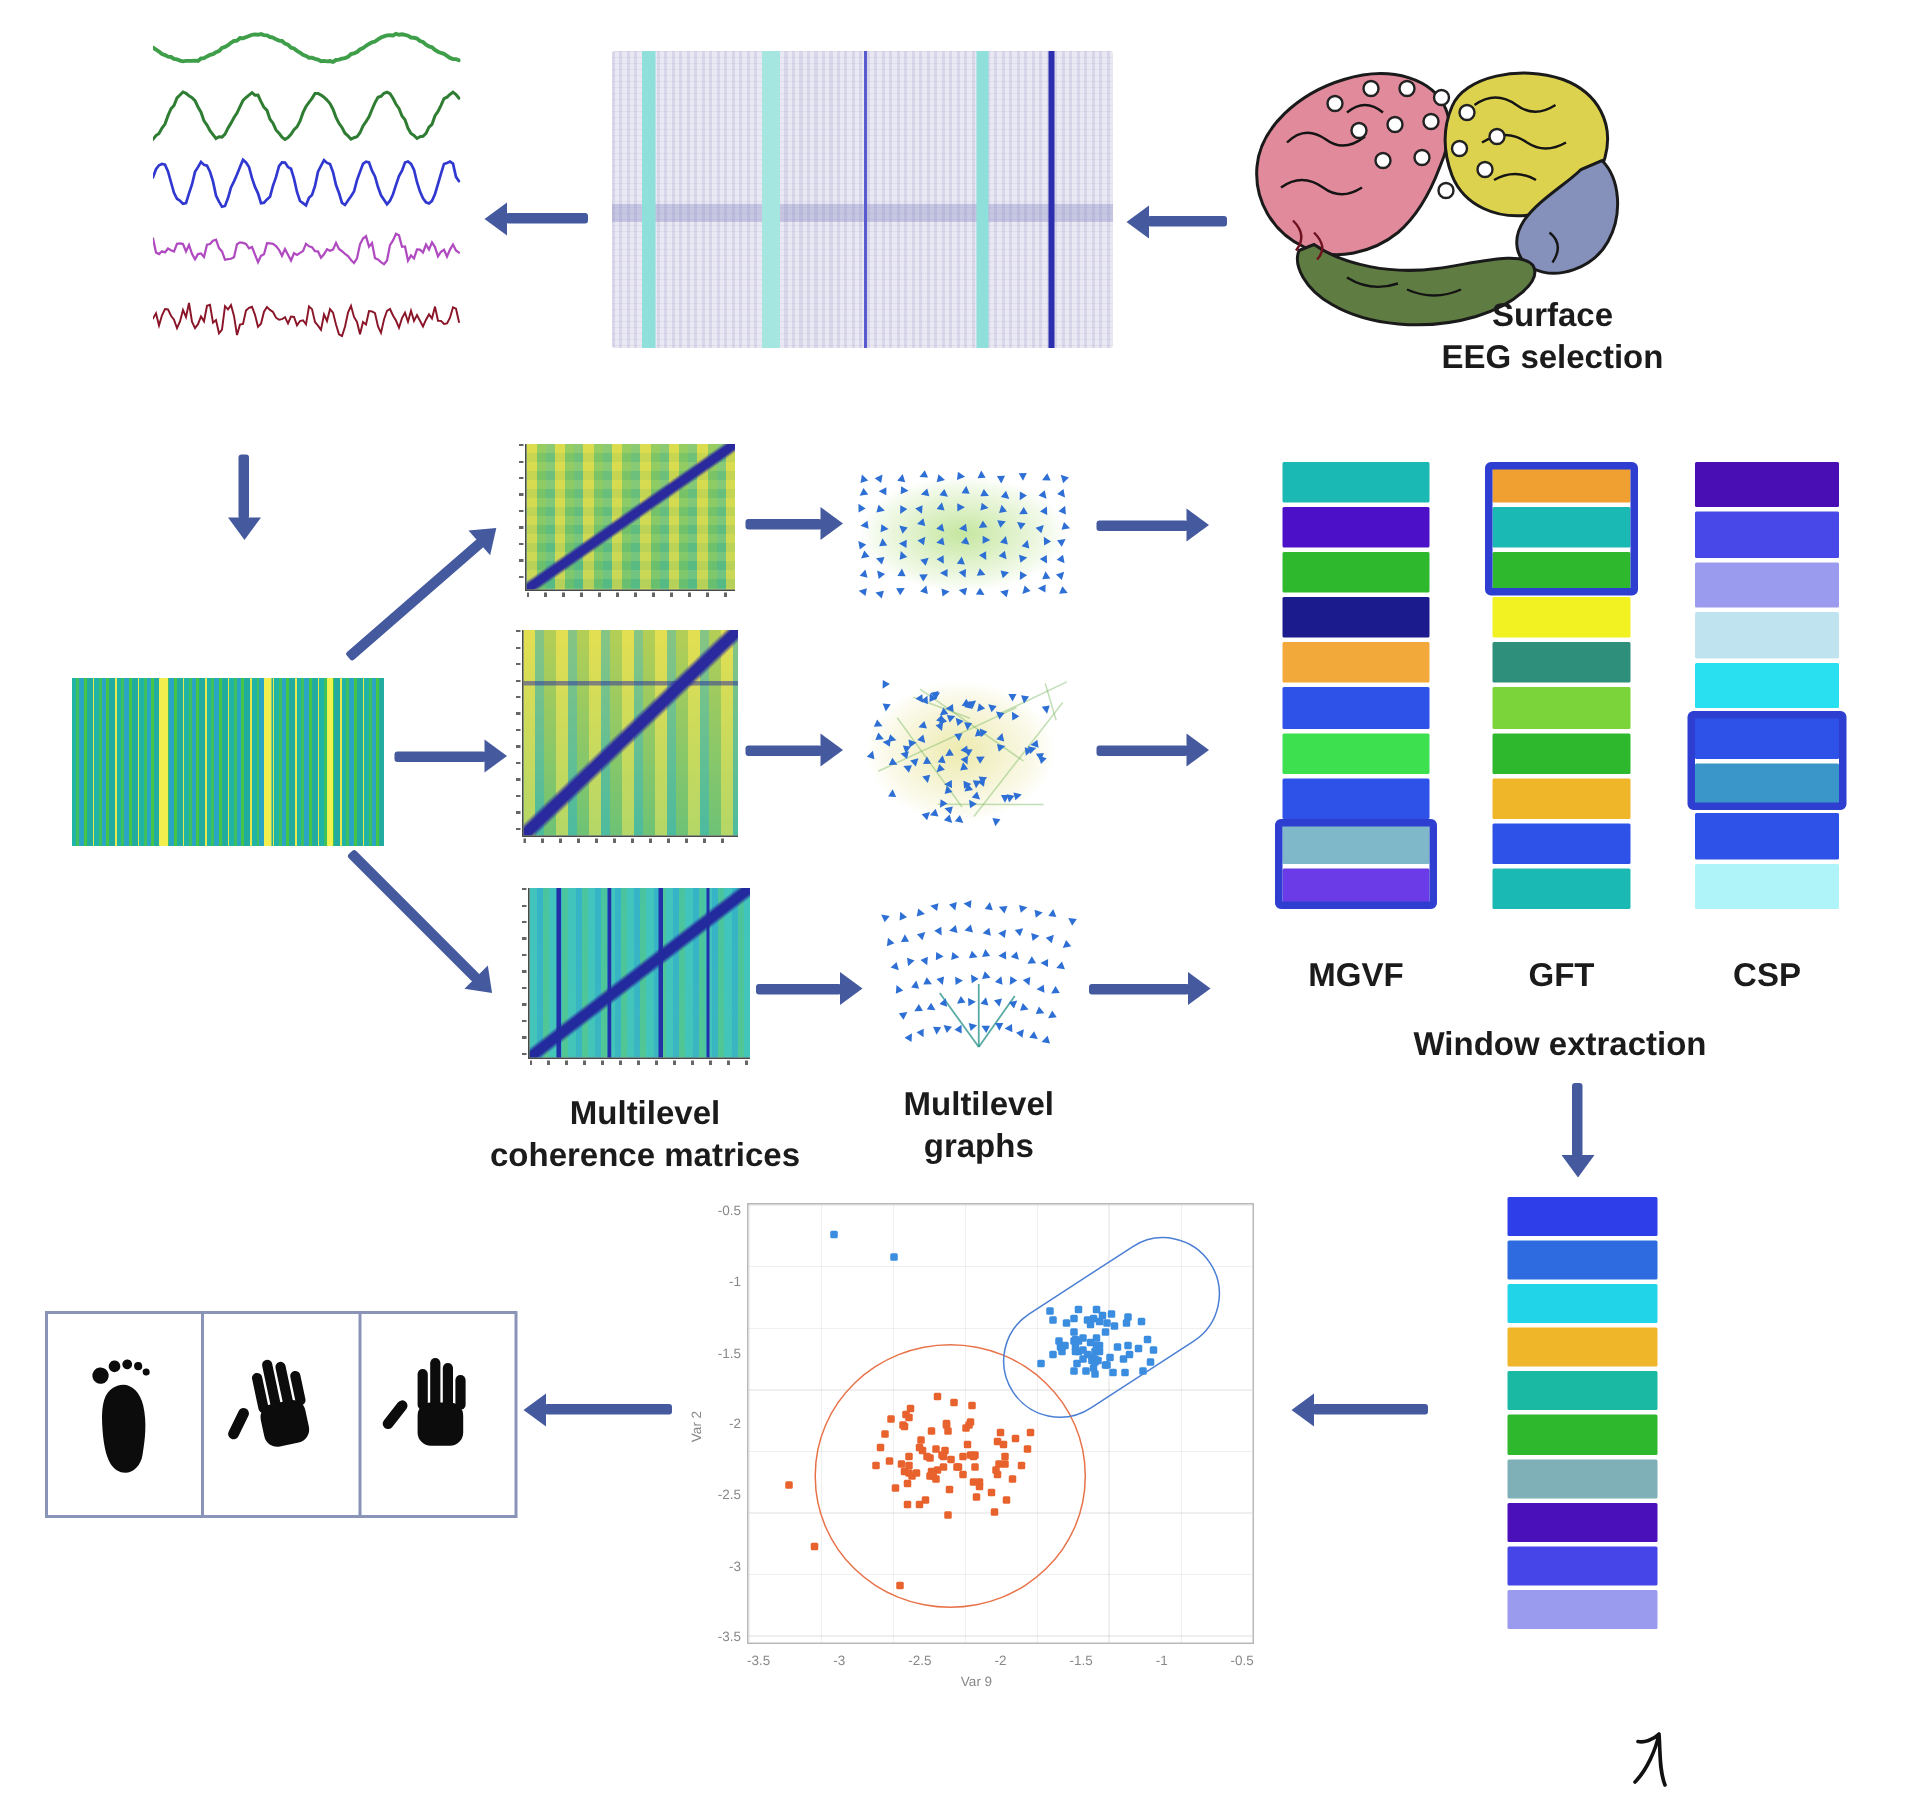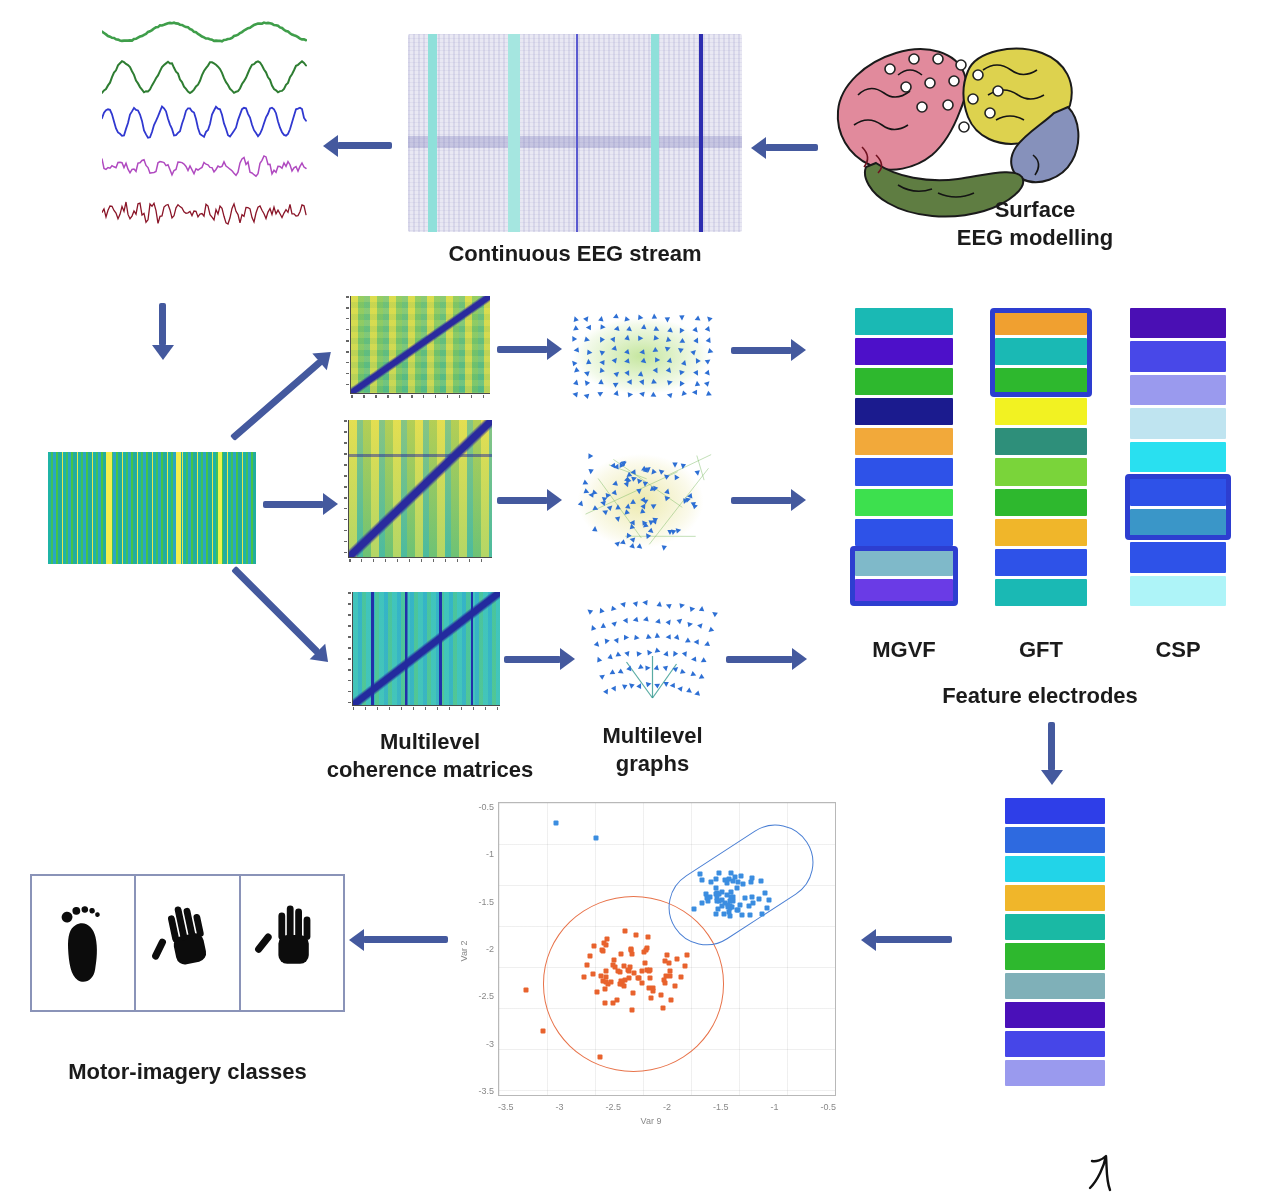--- a/index.html
+++ b/index.html
@@ -95,21 +95,20 @@
       </svg>
       <svg width="205" height="44">
         <path d="M0,13.9L2,23.4L4,24.4L6,22.5L8,23.2L10,20.7L12,21.8L14,22.7L16,17.5L18,17.2L20,17.7L22,22.6L24,18.3L26,24.2L28,27.8L30,24.4L32,24.0L34,26.3L36,18.1L38,17.7L40,15.5L42,14.8L44,20.4L46,22.6L48,28.2L50,27.8L52,27.5L54,26.5L56,17.8L58,16.6L60,16.9L62,17.6L64,20.6L66,19.7L68,24.7L70,29.8L72,25.5L74,24.5L76,17.1L78,17.3L80,17.6L82,19.1L84,21.5L86,25.5L88,21.0L90,24.9L92,28.7L94,23.8L96,25.0L98,23.6L100,22.4L102,17.5L104,19.2L106,19.8L108,22.4L110,22.6L112,26.8L114,24.5L116,21.1L118,22.2L120,21.4L122,16.9L124,21.0L126,22.5L128,24.2L130,25.7L132,28.3L134,30.3L136,27.2L138,17.9L140,14.0L142,12.5L144,19.4L146,17.0L148,27.2L150,28.0L152,29.7L154,31.2L156,28.6L158,18.4L160,15.3L162,10.9L164,11.9L166,19.5L168,19.3L170,28.8L172,25.3L174,27.3L176,21.3L178,21.4L180,23.3L182,18.0L184,21.3L186,16.6L188,19.7L190,25.9L192,22.8L194,21.5L196,26.1L198,21.4L200,18.0L202,22.0L204,23.4" fill="none" stroke="#b04ac0" stroke-width="1.5" stroke-linecap="round"></path>
       </svg>
       <svg width="205" height="44">
         <path d="M0,22.4L2,18.9L4,27.0L6,20.2L8,16.0L10,16.3L12,20.5L14,23.1L16,28.8L18,24.3L20,16.6L22,21.3L24,12.0L26,24.4L28,28.7L30,26.1L32,21.0L34,24.2L36,13.8L38,13.2L40,25.1L42,23.4L44,32.2L46,29.8L48,14.1L50,16.3L52,13.3L54,20.6L56,33.4L58,26.4L60,25.9L62,17.0L64,15.2L66,14.5L68,19.9L70,27.9L72,25.8L74,17.8L76,14.7L78,16.6L80,18.0L82,21.8L84,23.2L86,22.8L88,21.4L90,25.6L92,21.0L94,21.3L96,26.9L98,24.0L100,23.5L102,26.2L104,14.3L106,16.1L108,24.7L110,27.1L112,29.9L114,19.6L116,24.0L118,16.1L120,18.4L122,26.3L124,32.9L126,34.0L128,27.8L130,18.4L132,13.9L134,21.3L136,24.6L138,32.9L140,24.7L142,26.3L144,17.4L146,17.6L148,18.8L150,27.6L152,31.9L154,23.0L156,17.2L158,16.0L160,20.3L162,23.7L164,28.5L166,22.1L168,18.5L170,24.5L172,17.2L174,23.9L176,20.1L178,23.8L180,27.6L182,23.1L184,19.6L186,22.3L188,14.4L190,23.8L192,23.9L194,26.0L196,25.6L198,21.8L200,14.9L202,15.8L204,24.7" fill="none" stroke="#8a1528" stroke-width="1.3" stroke-linecap="round"></path>
       </svg>
     </div>
 
   <div class="eeg" style="left:408px;top:34px;width:334px;height:198px"></div>
-  <div class="lbl" style="left:408px;top:240px;width:334px">Continuous EEG stream</div>
 
   <svg style="left:818px;top:35px" width="275" height="200" viewBox="0 0 275 200">
     <path d="M78,18 C110,8 138,18 146,38 C150,48 148,62 142,76 C136,92 128,108 114,120 C98,133 72,140 52,130 C30,120 18,98 20,76 C22,50 48,27 78,18 Z" fill="#e18a9c" stroke="#1a1a1a" stroke-width="2"></path>
     <path d="M150,36 C158,16 196,8 224,18 C248,27 258,48 252,70 C246,90 228,104 204,108 C180,112 158,102 150,82 C144,66 144,50 150,36 Z" fill="#ddd24e" stroke="#1a1a1a" stroke-width="2"></path>
     <path d="M250,72 C262,84 264,108 254,126 C244,144 220,152 204,144 C192,138 190,124 198,112 C208,98 226,88 236,78 Z" fill="#8691bb" stroke="#1a1a1a" stroke-width="2"></path>
     <path d="M58,128 C78,142 110,148 140,144 C168,140 196,132 204,142 C210,152 192,168 166,176 C132,186 94,182 70,168 C52,158 44,142 48,132 Z" fill="#5f7d42" stroke="#1a1a1a" stroke-width="2"></path>
     <g fill="none" stroke="#141414" stroke-width="1.6">
       <path d="M40,60 q12,-12 26,-2 q12,9 26,-2"></path>
       <path d="M36,90 q14,-10 28,0 q12,9 26,0"></path>
       <path d="M80,40 q12,-10 24,0"></path>
@@ -135,21 +134,21 @@
         <circle cx="160" cy="40" r="5"></circle>
         <circle cx="104" cy="72" r="5"></circle>
       <circle cx="130" cy="70" r="5"></circle>
         <circle cx="155" cy="64" r="5"></circle>
         <circle cx="180" cy="56" r="5"></circle>
       <circle cx="172" cy="78" r="5"></circle>
         <circle cx="146" cy="92" r="5"></circle>
     </g>
   </svg>
   <div class="lbl" style="left:905px;top:196px;width:260px">Surface
-EEG modelling</div>
+EEG selection</div>
 
   <div class="armatrix" style="left:48px;top:452px;width:208px;height:112px"></div>
 
   <div class="matrix m1" style="left:350px;top:296px;width:140px;height:98px"></div>
   <div class="matrix m2" style="left:348px;top:420px;width:144px;height:138px"></div>
   <div class="matrix m3" style="left:352px;top:592px;width:148px;height:114px"></div>
   <div class="lbl" style="left:300px;top:728px;width:260px">Multilevel
 coherence matrices</div>
 
   <div class="graph haze1" style="left:568px;top:312px;width:148px;height:88px"><svg width="148" height="88">
@@ -444,21 +443,21 @@
       <div class="blk" style="background: rgb(41, 224, 240);"></div>
       <div class="blk" style="background: rgb(46, 82, 232);"></div>
       <div class="blk" style="background: rgb(58, 150, 200);"></div>
       <div class="blk" style="background: rgb(46, 82, 232);"></div>
       <div class="blk" style="background: rgb(174, 244, 248);"></div>
       <div class="hl" style="top: 55.5556%; height: 22.2222%;"></div>
     </div>
   <div class="lbl" style="left:855px;top:636px;width:98px">MGVF</div>
   <div class="lbl" style="left:995px;top:636px;width:92px">GFT</div>
   <div class="lbl" style="left:1130px;top:636px;width:96px">CSP</div>
-  <div class="lbl" style="left:910px;top:682px;width:260px">Feature electrodes</div>
+  <div class="lbl" style="left:910px;top:682px;width:260px">Window extraction</div>
 
   <div class="fcol" style="left:1005px;top:798px;width:100px;height:288px">
       <div class="blk" style="background: rgb(46, 62, 232);"></div>
       <div class="blk" style="background: rgb(46, 106, 224);"></div>
       <div class="blk" style="background: rgb(34, 212, 232);"></div>
       <div class="blk" style="background: rgb(240, 182, 42);"></div>
       <div class="blk" style="background: rgb(26, 185, 164);"></div>
       <div class="blk" style="background: rgb(46, 184, 46);"></div>
       <div class="blk" style="background: rgb(127, 176, 184);"></div>
       <div class="blk" style="background: rgb(74, 16, 185);"></div>
@@ -653,21 +652,20 @@
       <svg viewBox="0 0 100 120" width="80" height="108" style="transform:rotate(-12deg)">
           <use href="#hand-shape"></use>
         </svg>
     </div>
     <div class="cell">
       <svg viewBox="0 0 100 120" width="80" height="108">
           <use href="#hand-shape"></use>
         </svg>
     </div>
   </div>
-  <div class="lbl" style="left:25px;top:1058px;width:325px">Motor-imagery classes</div>
 
   <div class="arrow" style="left:818px;top:148px;width:66px;transform:rotate(180deg)">
       <i class="shaft"></i>
       <i class="head"></i>
     </div>
   <div class="arrow" style="left:392px;top:146px;width:68px;transform:rotate(180deg)">
       <i class="shaft"></i>
       <i class="head"></i>
     </div>
   <div class="arrow" style="left:163px;top:303px;width:56px;transform:rotate(90deg)">

